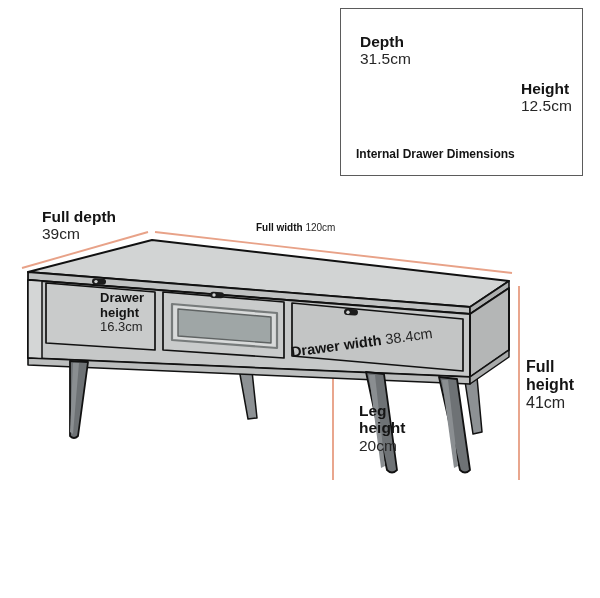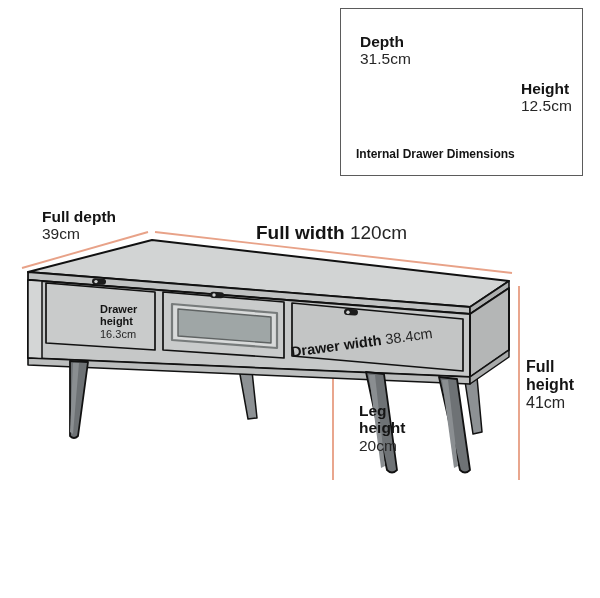--- a/index.html
+++ b/index.html
@@ -50,22 +50,22 @@
     background: #ffffff;
     box-sizing: border-box;
   }
   #lbl-depth      { left: 360px; top: 33px;  font-size: 15.5px; }
   #lbl-width      { left: 448px; top: 46px;  font-size: 15.5px; }
   #lbl-height     { left: 521px; top: 80px;  font-size: 15.5px; }
   #lbl-inset-cap  { left: 356px; top: 148px; font-size: 12px; font-weight: bold; }
 
   
   #lbl-full-depth { left: 42px;  top: 208px; font-size: 15.5px; }
-  #lbl-full-width { left: 256px; top: 222px; font-size: 19px; }
-  #lbl-drawer-h   { left: 100px; top: 291px; font-size: 11px; margin-top: 12px; }
+  #lbl-full-width { left: 256px; top: 222px; font-size: 10px; }
+  #lbl-drawer-h   { left: 100px; top: 291px; font-size: 13px; }
   #lbl-drawer-w   {
     left: 290px; top: 344px; font-size: 14.5px;
     transform: rotate(-7.6deg);
     transform-origin: left top;
   }
   #lbl-leg-h      { left: 359px; top: 402px; font-size: 15.5px; }
   #lbl-full-h     { left: 526px; top: 358px; font-size: 16px; }
 </style>
 </head>
 <body>

